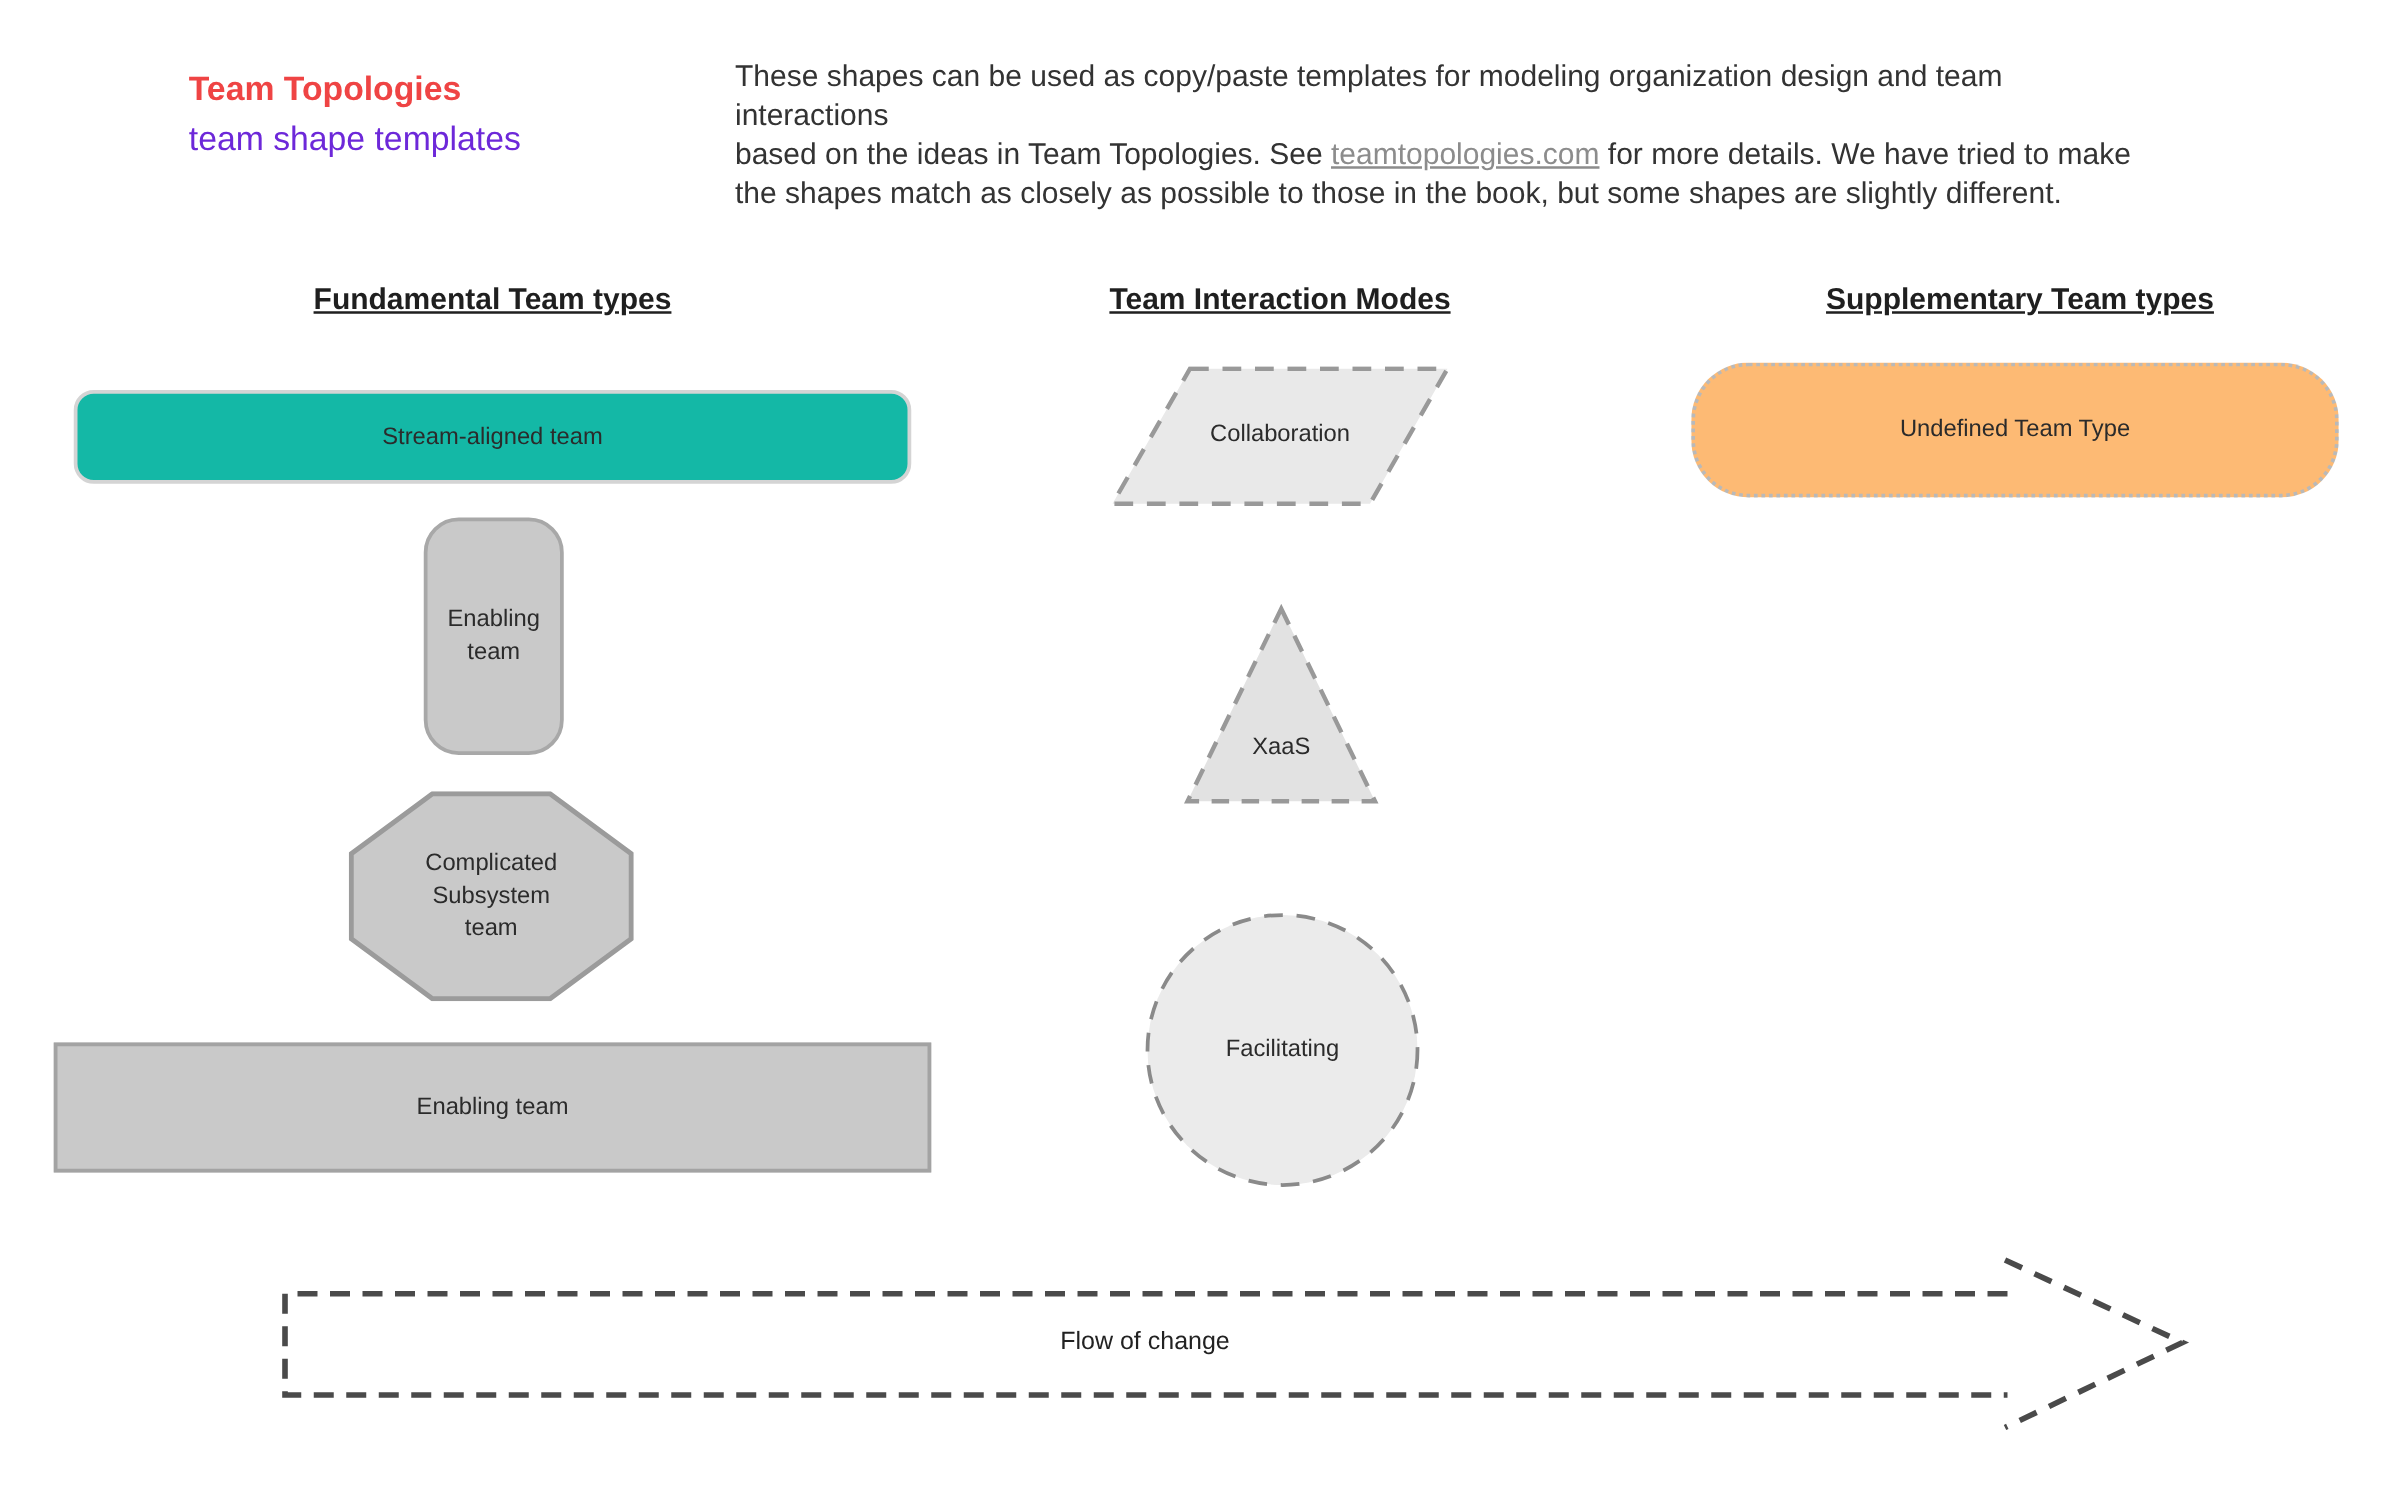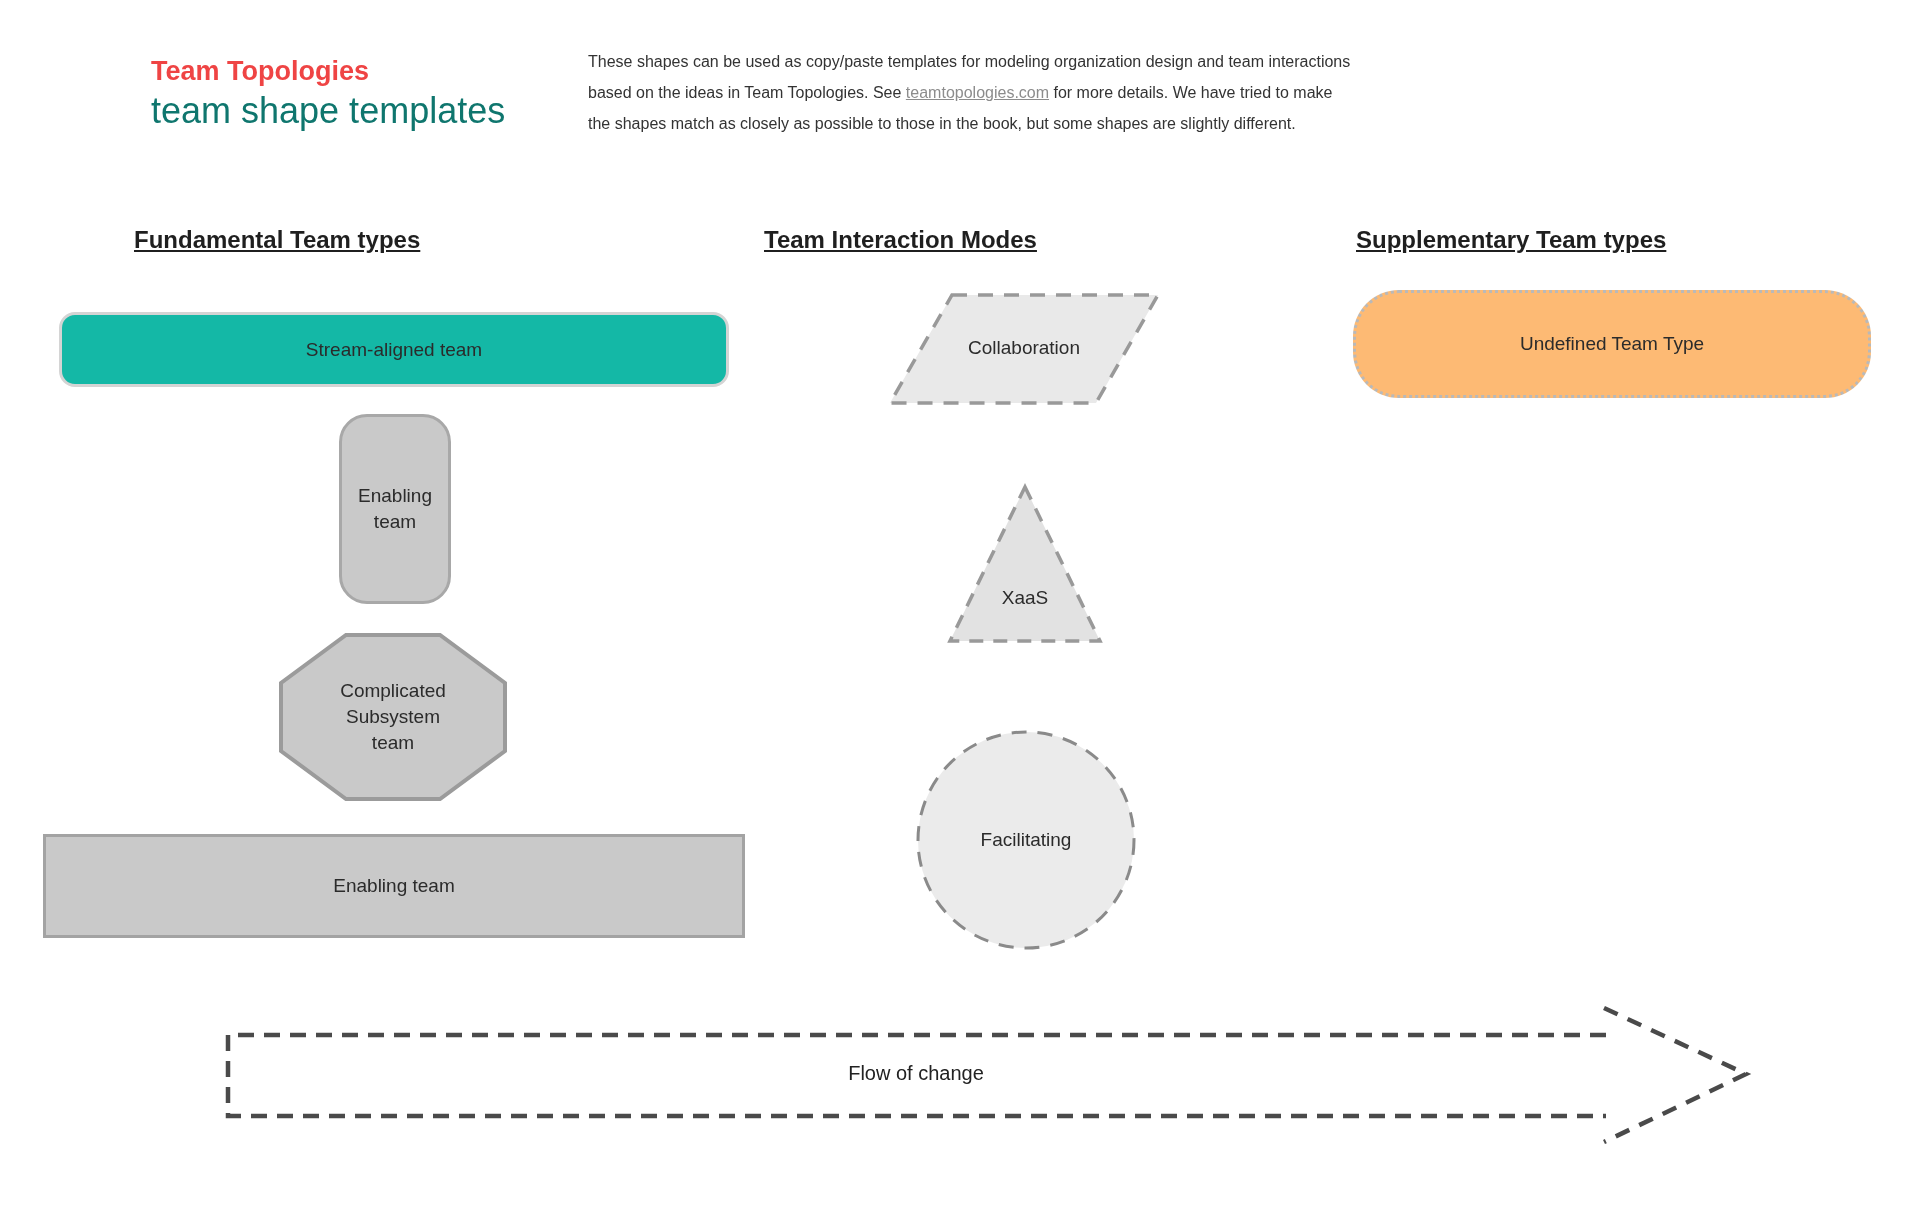--- a/index.html
+++ b/index.html
@@ -14,33 +14,33 @@
   }
   .abs { position: absolute; }
 
   
   .title {
     left: 151px; top: 52px; width: 430px;
     font-size: 27px; font-weight: bold; color: #ef4444; line-height: 38px;
   }
   .subtitle {
     left: 151px; top: 92px; width: 430px;
-    font-size: 36px; font-weight: normal; color: #0f766e; line-height: 38px;
+    font-size: 27px; font-weight: normal; color: #6d28d9; line-height: 38px;
   }
   .description {
     left: 588px; top: 46px; width: 1120px;
-    font-size: 16px; line-height: 31px; color: #333333;
+    font-size: 24px; line-height: 31px; color: #333333;
   }
   .description a {
     color: #8c8c8c; text-decoration: underline; cursor: pointer;
   }
 
   
   .col-heading {
-    top: 226px; width: 520px; text-align: left;
+    top: 226px; width: 520px; text-align: center;
     font-size: 24px; font-weight: bold; color: #1f1f1f;
     text-decoration: underline;
   }
   .col-heading.fundamental   { left: 134px; }
   .col-heading.interaction   { left: 764px; }
   .col-heading.supplementary { left: 1356px; }
 
   
   .shape-label {
     display: flex; align-items: center; justify-content: center;

